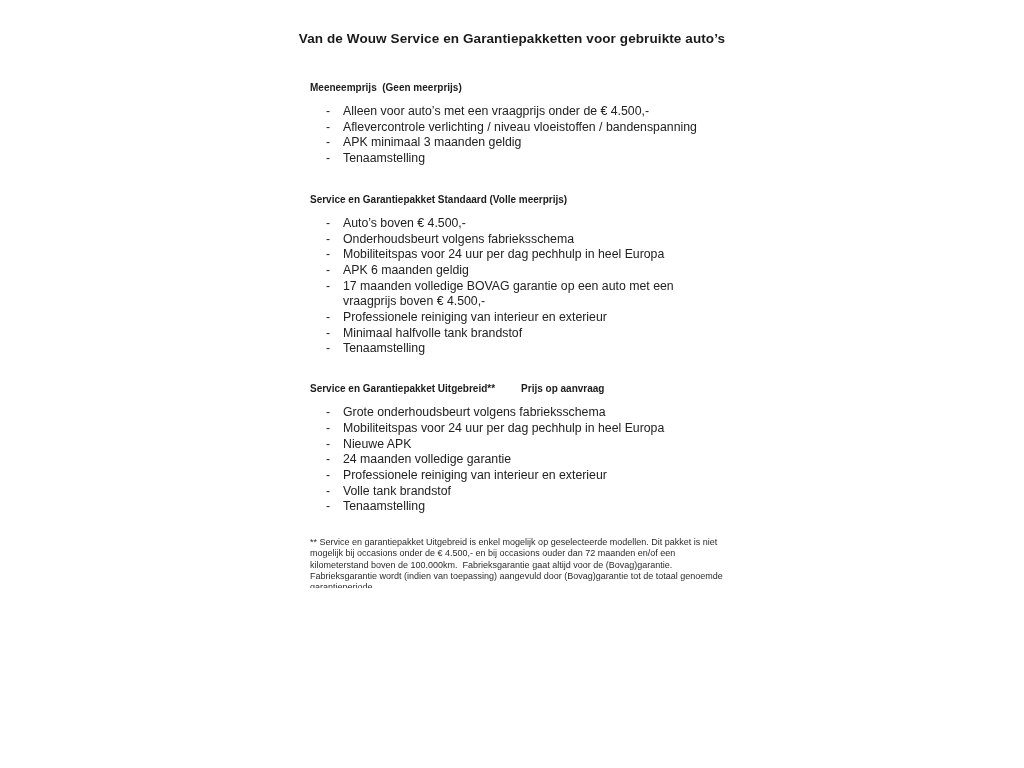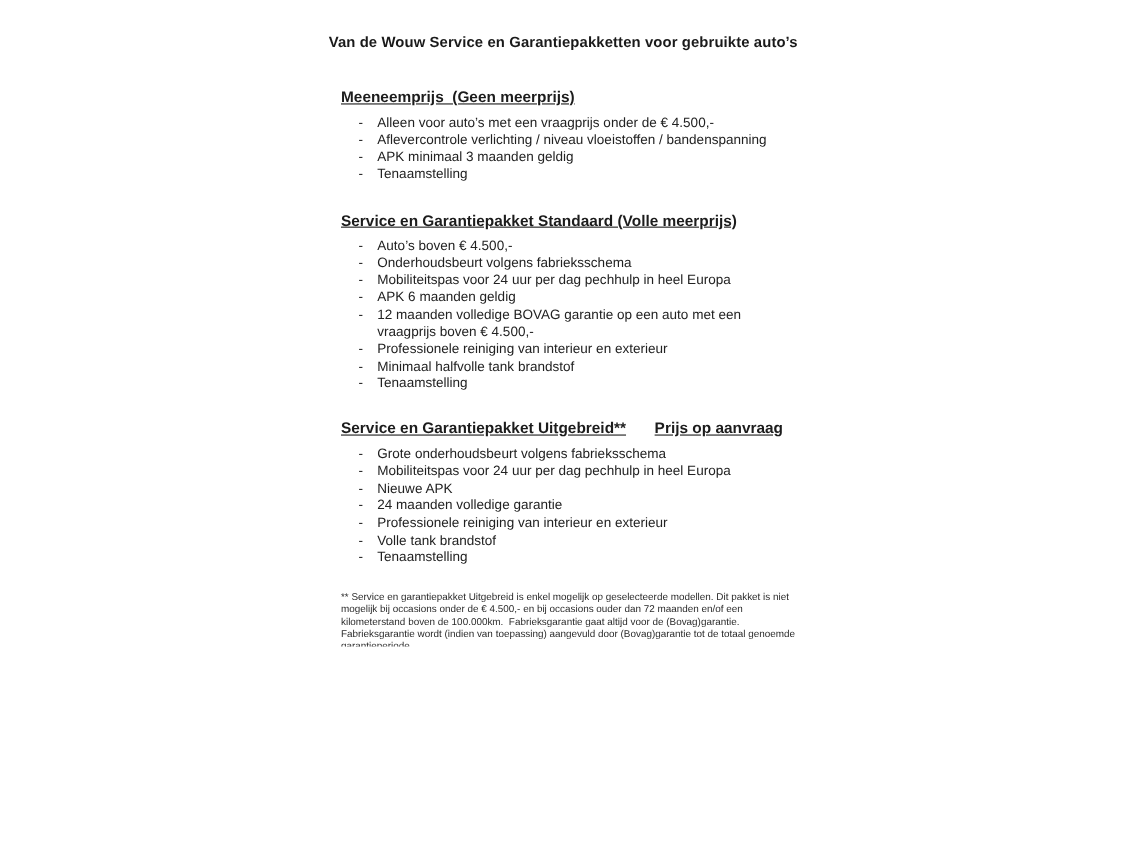--- a/index.html
+++ b/index.html
@@ -10,22 +10,22 @@
   }
   .doc-title {
     position:absolute; top:31px; left:0; width:1024px; text-align:center;
     font-size:13.5px; font-weight:bold; color:#1a1a1a; letter-spacing:0.1px;
   }
   .content {
     position:absolute; left:310px; top:80px; width:415px;
     font-size:12.3px; line-height:15.7px; color:#222222;
   }
   .content h2 {
-    font-size:14px; font-weight:bold; color:#1c1c1c;
-    white-space:pre-wrap; line-height:16px;text-decoration:underline;
+    font-size:10px; font-weight:bold; color:#1c1c1c;
+    white-space:pre-wrap; line-height:16px;
   }
   .price-label { margin-left:26px; white-space:pre-wrap; }
   ul.dash-list { list-style:none; margin:8px 0 0 0; padding:0 0 0 16px; }
   ul.dash-list li { display:flex; }
   .dash { width:17px; flex:none; }
   .li-text { flex:1; }
   .sec2 { margin-top:25px; }
   .intro { margin-top:24px; width:412px; }
   .sec3 { margin-top:24px; }
   .footnote {
@@ -105,21 +105,21 @@
           <li>
             <span class="dash">-</span>
             <span class="li-text">Mobiliteitspas voor 24 uur per dag pechhulp in heel Europa</span>
           </li>
           <li>
             <span class="dash">-</span>
             <span class="li-text">APK 6 maanden geldig</span>
           </li>
           <li>
             <span class="dash">-</span>
-            <span class="li-text">12 maanden volledige BOVAG garantie op een auto met een vraagprijs boven € 4.500,-</span>
+            <span class="li-text">17 maanden volledige BOVAG garantie op een auto met een vraagprijs boven € 4.500,-</span>
           </li>
           <li>
             <span class="dash">-</span>
             <span class="li-text">Professionele reiniging van interieur en exterieur</span>
           </li>
           <li>
             <span class="dash">-</span>
             <span class="li-text">Minimaal halfvolle tank brandstof</span>
           </li>
           <li>

